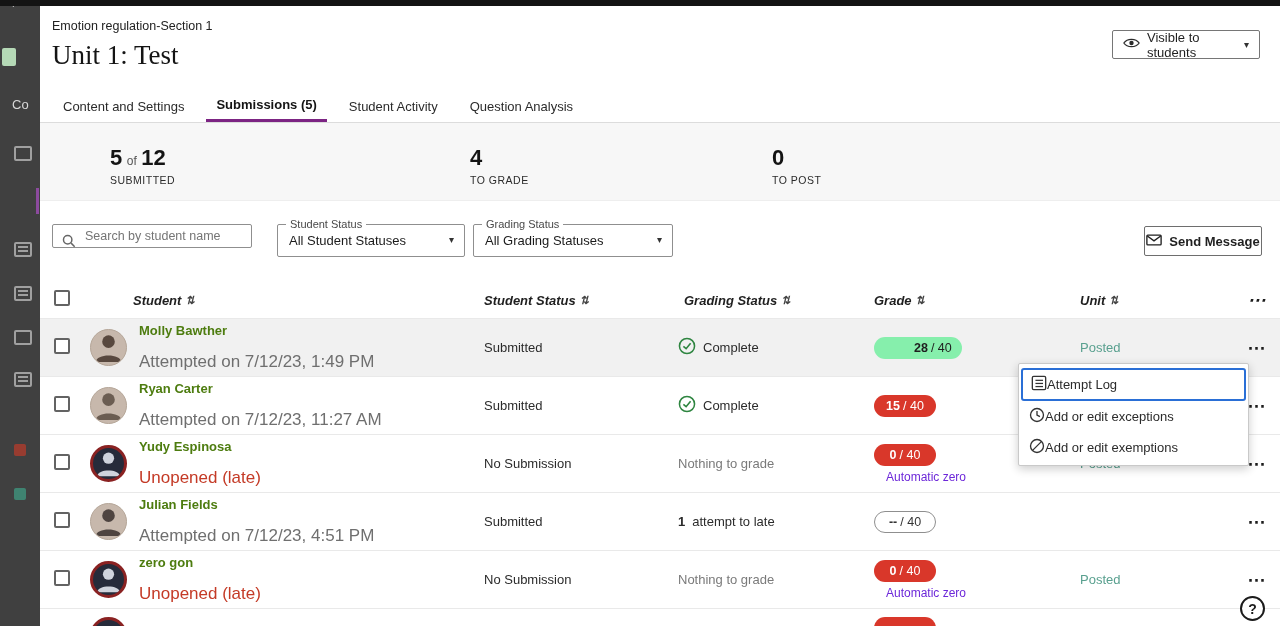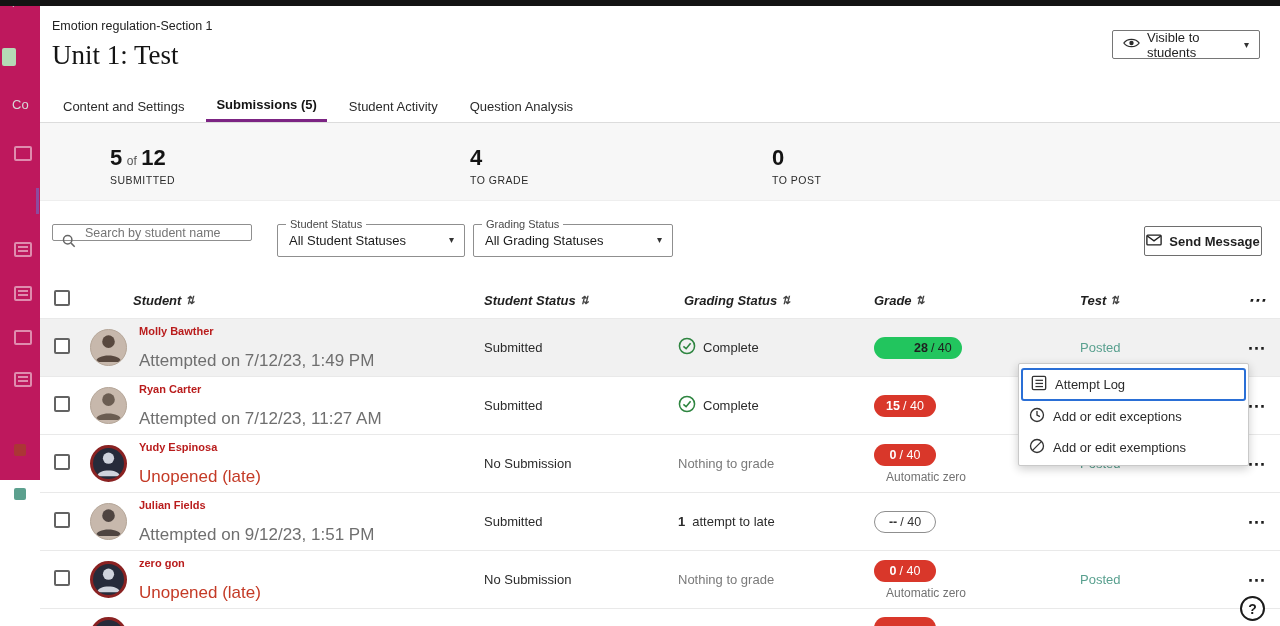--- a/index.html
+++ b/index.html
@@ -1,21 +1,21 @@
 <!DOCTYPE html>
 <html><head>
 <meta charset="utf-8">
 <style>
   * { box-sizing: border-box; margin: 0; padding: 0; }
   html,body { width:1280px; height:626px; overflow:hidden; }
   body { font-family:"Liberation Sans", sans-serif; background:#fff; position:relative; color:#1f1f1f; }
 
   
   .top-strip { position:absolute; top:0; left:0; width:1280px; height:6px; background:#141414; z-index:7; }
-  .rail { position:absolute; top:0; left:0; width:40px; height:480px; background:#be185d; z-index:6; }
+  .rail { position:absolute; top:0; left:0; width:40px; height:626px; background:#404040; z-index:6; }
   .rail-frag-top { position:absolute; left:10px; top:-2px; font-size:10px; color:#cfcfcf; }
   .rail-green { position:absolute; left:2px; top:48px; width:14px; height:18px; background:#b5d9b6; border-radius:2px; }
   .close-btn { position:absolute; left:8px; top:28px; width:30px; height:30px; background:#9751b5; border-radius:3px;
                color:#fff; font-size:15px; font-weight:bold; display:flex; align-items:center; justify-content:center; cursor:pointer; }
   .rail-frag-co { position:absolute; left:12px; top:97px; font-size:13px; color:#d8d8d8; }
   .rail-ic { position:absolute; left:14px; width:18px; height:15px; border:2px solid rgba(255,255,255,.5); border-radius:2px; }
   .rail-ic.lines::after { content:""; display:block; margin:2px 2px; height:2px; background:rgba(255,255,255,.5); box-shadow:0 4px 0 rgba(255,255,255,.5); }
   .rail-bar { position:absolute; left:36px; top:188px; width:3px; height:26px; background:#8c4a9e; }
   .rail-dot { position:absolute; left:14px; width:12px; height:12px; border-radius:2px; opacity:.85; }
 
@@ -36,21 +36,21 @@
 
   
   .stats-band { position:absolute; left:0; top:117px; width:1240px; height:78px; background:#f7f7f7; border-bottom:1px solid #eeeeee; }
   .stat { position:absolute; top:22px; }
   .stat1 { left:70px; } .stat2 { left:430px; } .stat3 { left:732px; }
   .stat-num { font-size:22px; font-weight:700; color:#141414; }
   .stat-of { font-size:12px; color:#555; }
   .stat-label { margin-top:3px; font-size:10.5px; letter-spacing:.5px; color:#2b2b2b; }
 
   
-  .search-box { position:absolute; left:12px; top:218px; width:200px; height:17px; border:1px solid #8f8f8f; border-radius:2px; background:#fff; }
+  .search-box { position:absolute; left:12px; top:218px; width:200px; height:24px; border:1px solid #8f8f8f; border-radius:2px; background:#fff; }
   .search-box svg { position:absolute; left:9px; top:9px; }
   .search-input { position:absolute; left:0; top:0; width:100%; height:100%; border:0; outline:none; background:transparent;
                   padding-left:32px; font-size:12.5px; font-family:"Liberation Sans",sans-serif; color:#333; }
   .search-input::placeholder { color:#757575; }
 
   .filter-select { position:absolute; top:218px; height:33px; border:1px solid #8f8f8f; border-radius:2px; background:#fff; cursor:pointer; }
   .filter-select .legend { position:absolute; top:-7px; left:8px; background:#fff; padding:0 4px; font-size:11px; color:#494949; }
   .filter-select .value { position:absolute; left:11px; top:8px; font-size:13px; color:#1b1b1b; }
   .filter-select .caret { position:absolute; right:10px; top:9px; font-size:10px; color:#333; }
   .fs-student { left:237px; width:188px; }
@@ -72,45 +72,45 @@
   .rows { position:absolute; left:0; top:312px; width:1240px; }
   .row { height:58px; border-top:1px solid #e9e9e9; }
   .row.sel { background:#f1f1f1; }
 
   .checkbox { width:16px; height:16px; border:2px solid #636363; border-radius:2px; background:#fff; display:inline-block; cursor:pointer; }
 
   .c-student { display:flex; align-items:center; gap:12px; }
   .avatar { width:37px; height:37px; border-radius:50%; overflow:hidden; flex:0 0 37px; display:flex; align-items:flex-end; justify-content:center; }
   .avatar.photo { background:#c7b8ac; border:1px solid #b5a698; }
   .avatar.default { background:#262b3a; border:3px solid #8a2222; }
-  .name { font-size:11px; font-weight:700; color:#b91c1c; }
+  .name { font-size:13px; font-weight:700; color:#4d7c0f; }
   .sub { font-size:17px; color:#6f6f6f; margin-top:14px; }
   .sub.late { color:#c43a26; }
 
   .c-sstatus { font-size:13px; color:#2b2b2b; }
   .c-gstatus { font-size:13px; color:#2b2b2b; display:flex; align-items:center; gap:7px; }
   .c-gstatus.muted { color:#7a7a7a; }
   .c-gstatus b { font-weight:700; }
 
   .c-grade { display:flex; flex-direction:column; align-items:flex-start; justify-content:center; }
   .pill { min-width:62px; height:22px; border-radius:12px; display:inline-flex; align-items:center; justify-content:center; gap:3px; font-size:12.5px; padding:0 10px; }
   .pill b { font-weight:700; }
-  .pill.yellow { background:#22c55e; color:#1f1f1f;padding-left:40px; }
+  .pill.yellow { background:#86efac; color:#1f1f1f;padding-left:40px; }
   .pill.red { background:#d9372a; color:#fff; }
   .pill.outline { background:#fff; color:#333; border:1px solid #8f8f8f; }
-  .autozero { margin-top:4px; padding-left:12px; font-size:12px; color:#737373; min-height:1px; }
+  .autozero { margin-top:4px; padding-left:12px; font-size:12px; color:#6d28d9; min-height:1px; }
 
   .c-post { font-size:13px; color:#59a08f; padding-left:16px; }
   .c-dots { text-align:center; }
   .dots { font-size:18px; font-weight:700; color:#1c1c1c; cursor:pointer; letter-spacing:1px; }
 
   
   .context-menu { position:absolute; left:978px; top:357px; width:231px; background:#fff; border:1px solid #c9c9c9; border-radius:2px;
                   box-shadow:0 3px 10px rgba(0,0,0,.2); z-index:20; padding:2px 0; }
-  .menu-item { display:flex; align-items:center; gap:8px; padding:6px 10px; font-size:13px; color:#2b2b2b; cursor:pointer; }
+  .menu-item { display:flex; align-items:center; gap:0; padding:6px 10px; font-size:13px; color:#2b2b2b; cursor:pointer; }
   .focus-wrap { margin:2px 2px 0 2px; border:2px solid #2a6fd6; border-radius:3px; }
   .focus-wrap .menu-item { padding:5px 8px; }
 
   .help-btn { position:absolute; left:1200px; top:590px; width:25px; height:25px; border:2.5px solid #1b1b1b; border-radius:50%;
               display:flex; align-items:center; justify-content:center; font-size:14px; font-weight:700; color:#1b1b1b; background:#fff; z-index:30; cursor:pointer; }
 </style>
 </head>
 <body>
 
 <div class="top-strip"></div>
@@ -212,21 +212,21 @@
     </div>
     <div class="th th-gstatus">
       <span>Grading Status</span>
       <span class="sort">⇅</span>
     </div>
     <div class="th">
       <span>Grade</span>
       <span class="sort">⇅</span>
     </div>
     <div class="th th-post">
-      <span>Test</span>
+      <span>Unit</span>
       <span class="sort">⇅</span>
     </div>
     <div class="th th-dots">
         <span class="dots">⋯</span>
       </div>
   </div>
 
   <div class="rows">
 
     <div class="row grid sel">
@@ -330,21 +330,21 @@
       <div><span class="checkbox"></span></div>
       <div class="c-student">
         <span class="avatar photo">
           <svg width="37" height="37" viewBox="0 0 36 36">
               <circle cx="18" cy="13" r="6.5" fill="#4e4440"></circle>
               <path d="M5 34 c0-9 26-9 26 0 Z" fill="#4e4440"></path>
             </svg>
         </span>
         <div>
           <div class="name">Julian Fields</div>
-          <div class="sub">Attempted on 9/12/23, 1:51 PM</div>
+          <div class="sub">Attempted on 7/12/23, 4:51 PM</div>
         </div>
       </div>
       <div class="c-sstatus">Submitted</div>
       <div class="c-gstatus">
         <b>1</b>
           <span> attempt to late</span>
       </div>
       <div class="c-grade">
         <span class="pill outline">
             <b>--</b>

